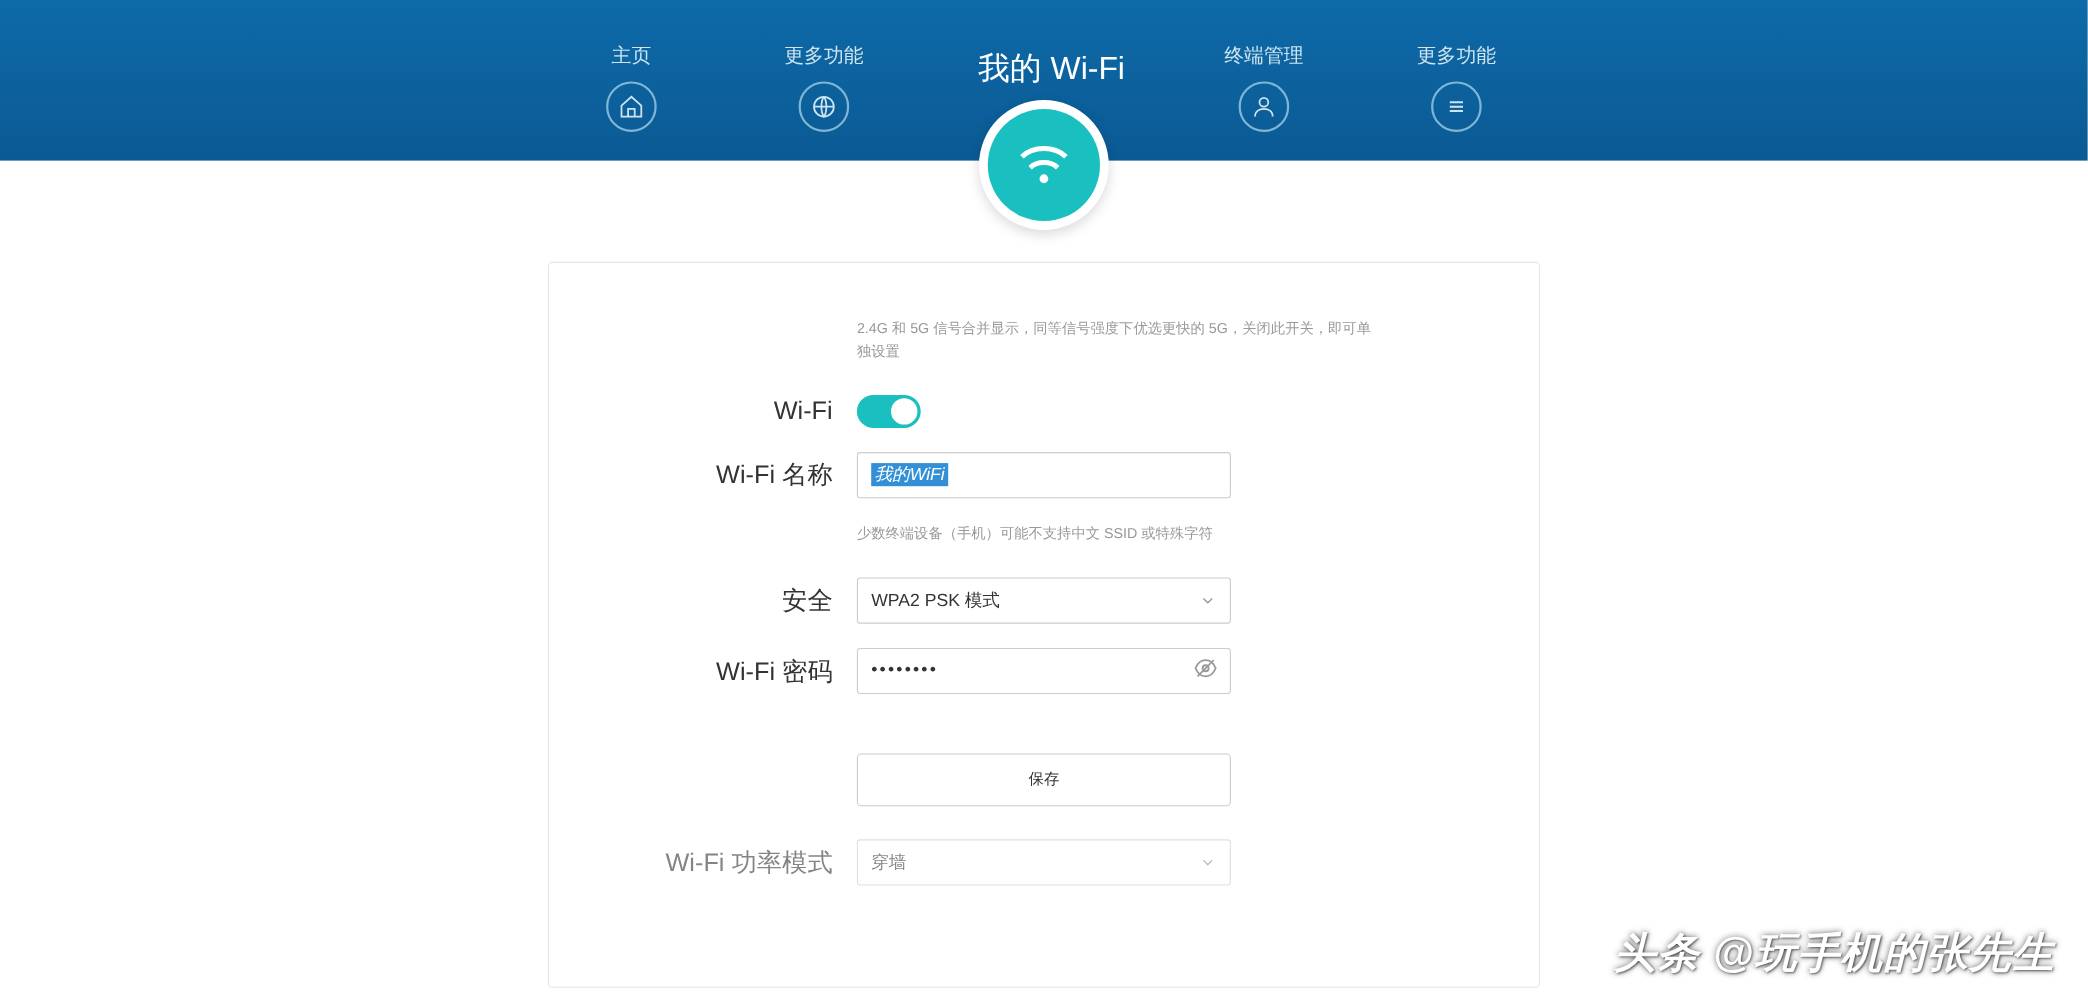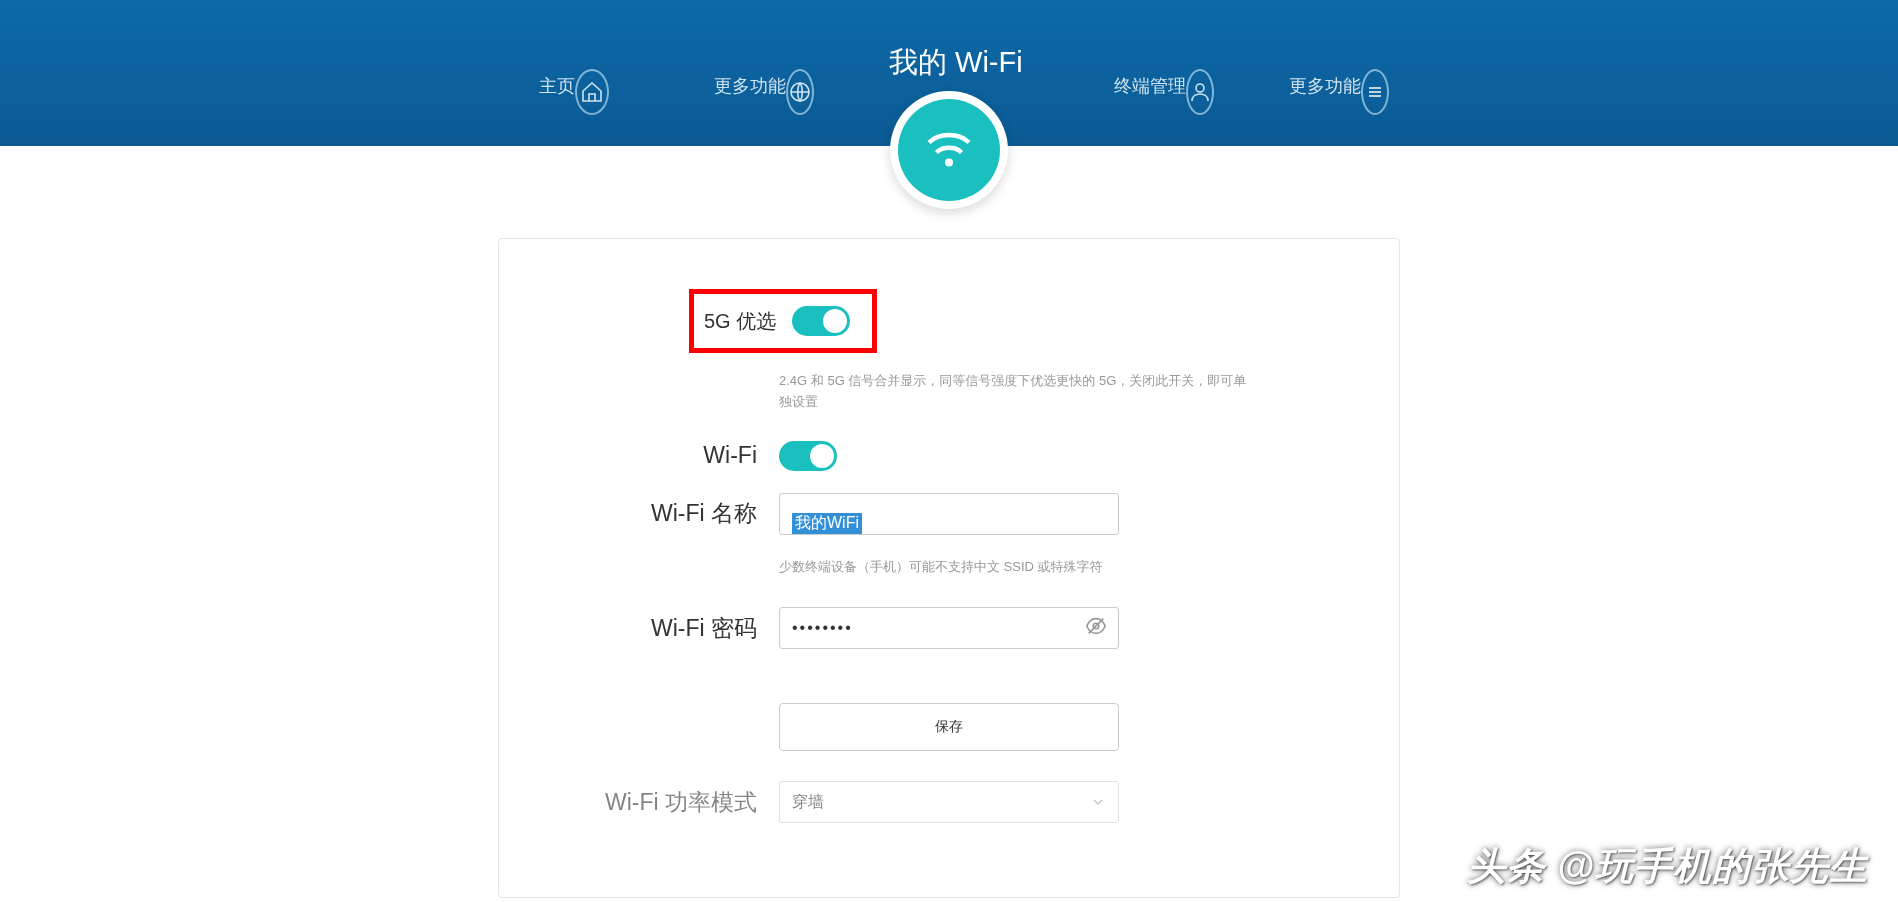--- a/index.html
+++ b/index.html
@@ -20,20 +20,21 @@
     justify-content: center;
   }
   .nav {
     display: flex;
     gap: 105px;
     padding-top: 38px;
     position: relative;
   }
   .nav-item {
     display: flex;
+    flex-direction: column;
     align-items: center;
     color: #cfe4f0;
     cursor: pointer;
     width: 70px;
     text-align: center;
   }
   .nav-item .label {
     font-size: 18px;
     margin-bottom: 12px;
     white-space: nowrap;
@@ -154,21 +155,22 @@
     color: #333;
     background: #fff;
   }
   .selected-text {
     background: #3390d6;
     color: #fff;
     padding: 0 3px;
   }
   .wifi-name-input {
     display: flex;
-    align-items: flex-end;
+    align-items: center;
+    font-style: italic;
   }
   .select-box {
     display: flex;
     align-items: center;
     justify-content: space-between;
     cursor: pointer;
   }
   .select-box svg { stroke: #999; }
   .pwd-wrap { position: relative; }
   .eye-btn {
@@ -254,26 +256,20 @@
             <line x1="6" y1="12" x2="18" y2="12"></line>
             <line x1="6" y1="16" x2="18" y2="16"></line>
           </svg>
       </div>
     </div>
   </div>
 </div>
 
 <div class="panel">
 
-  <div class="highlight-box">
-    <span class="lab">5G 优选</span>
-    <div class="toggle">
-        <div class="knob"></div>
-      </div>
-  </div>
   <div class="hint-row">2.4G 和 5G 信号合并显示，同等信号强度下优选更快的 5G，关闭此开关，即可单独设置</div>
 
   <div class="form-row">
     <div class="label-col">Wi-Fi</div>
     <div class="field-col">
       <div class="toggle">
           <div class="knob"></div>
         </div>
     </div>
   </div>
@@ -282,20 +278,31 @@
     <div class="label-col">Wi-Fi 名称</div>
     <div class="field-col">
       <div class="wifi-name-input" style="border:1px solid #ccc;border-radius:3px;height:42px;padding:0 12px;">
         <span class="selected-text">我的WiFi</span>
       </div>
     </div>
   </div>
 
   <div class="hint-row" style="margin-bottom:30px;">少数终端设备（手机）可能不支持中文 SSID 或特殊字符</div>
 
+  <div class="form-row">
+    <div class="label-col">安全</div>
+    <div class="field-col">
+      <div class="select-box">
+        <span>WPA2 PSK 模式</span>
+        <svg width="16" height="16" viewBox="0 0 24 24" fill="none" stroke-width="2">
+            <path d="M6 9 L12 15 L18 9"></path>
+          </svg>
+      </div>
+    </div>
+  </div>
 
   <div class="form-row">
     <div class="label-col">Wi-Fi 密码</div>
     <div class="field-col pwd-wrap">
       <input type="text" style="letter-spacing: 2px;" value="••••••••">
       <span class="eye-btn">
         <svg width="22" height="22" viewBox="0 0 24 24" fill="none" stroke="#999" stroke-width="1.8">
             <path d="M2 12 C4 7 8 4 12 4 C16 4 20 7 22 12 C20 17 16 20 12 20 C8 20 4 17 2 12 Z"></path>
             <circle cx="12" cy="12" r="3"></circle>
             <line x1="4" y1="20" x2="20" y2="4"></line>

